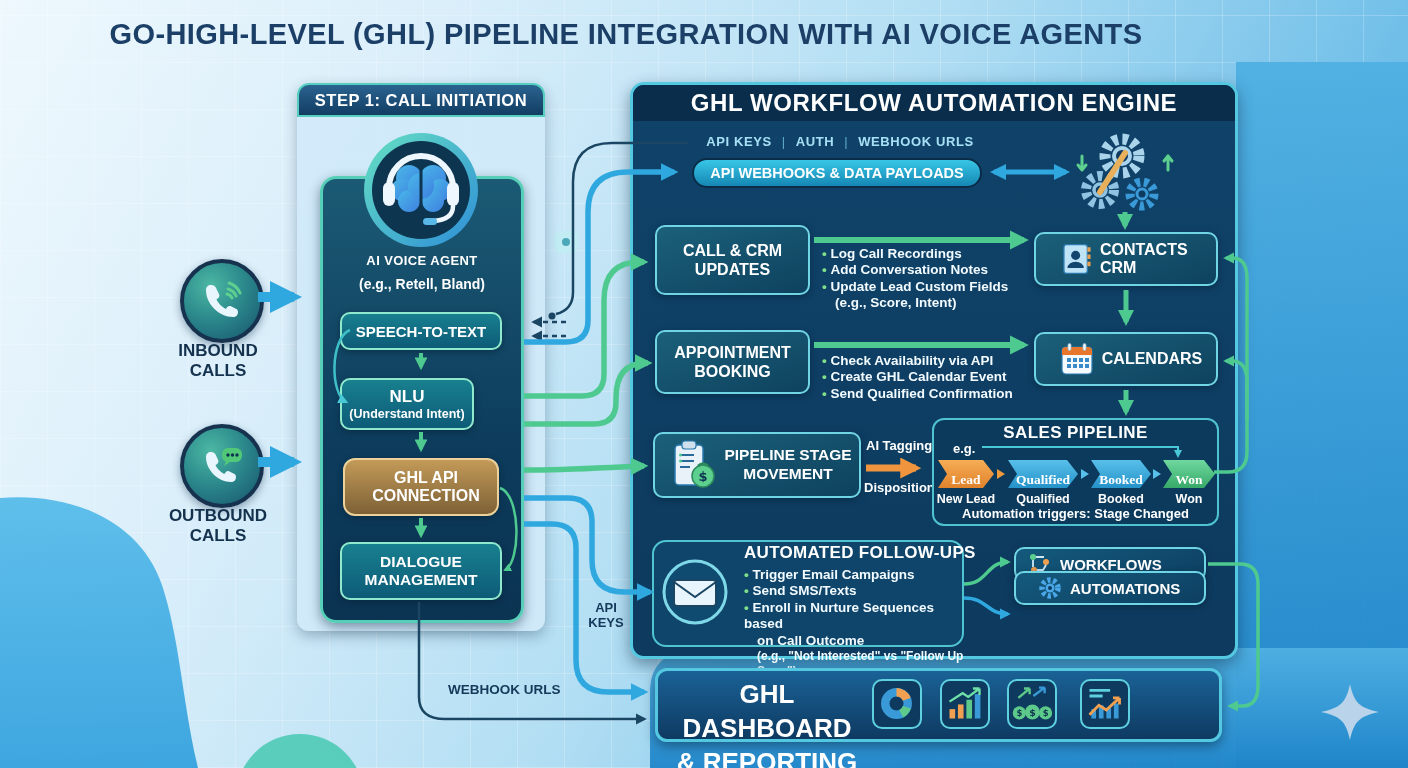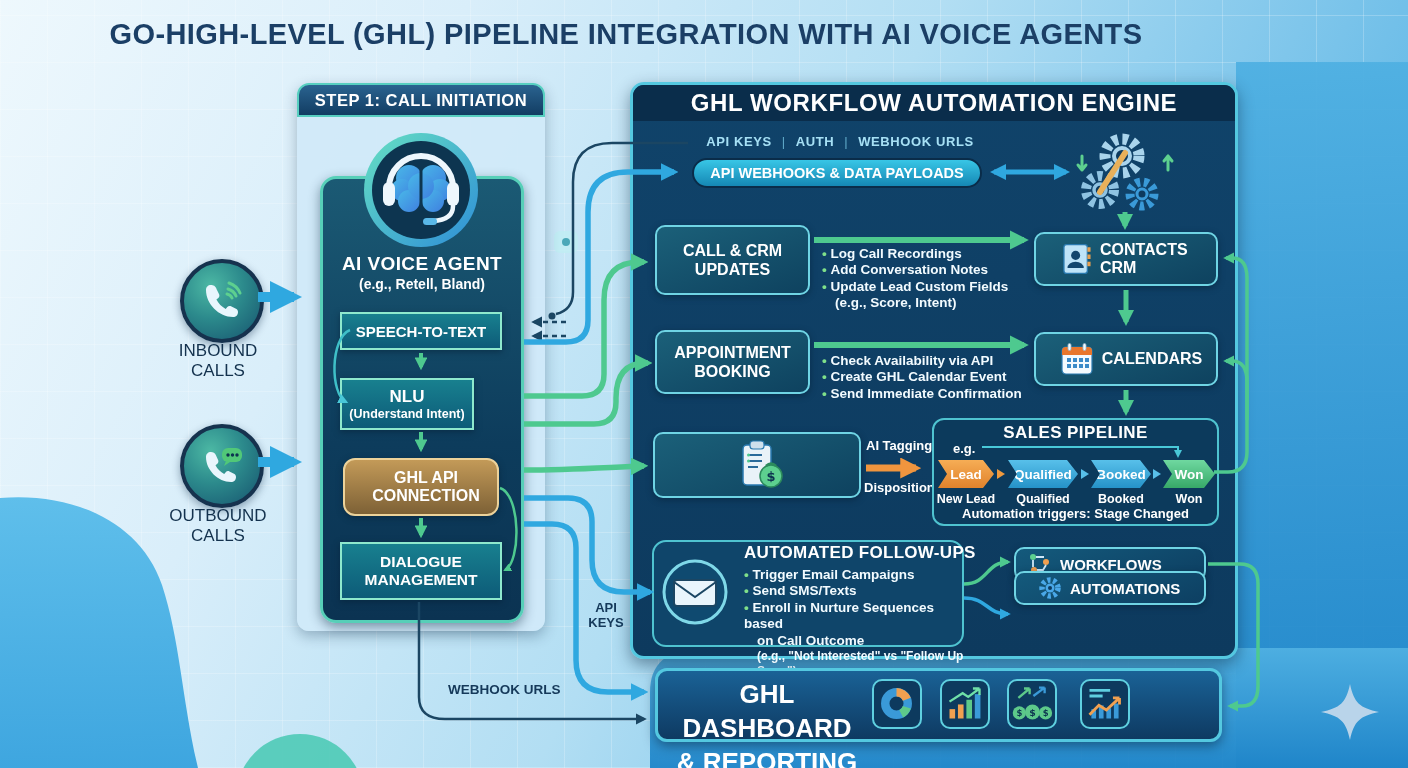--- a/index.html
+++ b/index.html
@@ -16,32 +16,32 @@
   .ctr{text-align:center;}
   .navytxt{color:#14324e;}
   .wh{color:#fff;}
 
   #title{left:0;top:18px;width:1252px;font-size:29px;font-weight:800;color:#1b3f66;letter-spacing:.4px;}
 
   
   .srccircle{width:76px;height:76px;border-radius:50%;border:4px solid #16324e;
     background:radial-gradient(circle at 35% 30%,#4cb8a4 0%,#2c8a8c 45%,#16536e 100%);
     box-shadow:0 3px 8px rgba(10,40,70,.4);display:flex;align-items:center;justify-content:center;}
-  .srclabel{font-size:17px;font-weight:400;line-height:1.15;}
+  .srclabel{font-size:17px;font-weight:700;line-height:1.15;}
 
   
   #step1{left:297px;top:83px;width:248px;height:548px;background:rgba(208,233,248,.92);
     border-radius:12px;box-shadow:0 5px 14px rgba(10,40,70,.30);}
   #step1-hd{left:297px;top:83px;width:248px;height:34px;background:linear-gradient(180deg,#2a6390,#123d63);
     border:2px solid #57cfc0;border-radius:12px 12px 0 0;box-sizing:border-box;
     display:flex;align-items:center;justify-content:center;font-size:16.5px;font-weight:800;color:#fff;letter-spacing:.5px;}
   #agentbox{left:320px;top:176px;width:204px;height:447px;border-radius:16px;
     background:linear-gradient(180deg,#1b5a74 0%,#0d3c5c 60%,#0b3352 100%);
     border:3px solid #57cfb8;box-sizing:border-box;box-shadow:0 4px 12px rgba(8,35,60,.45);}
-  .tealbox{border-radius:0;border:2.5px solid #8ee9cd;box-sizing:border-box;
+  .tealbox{border-radius:10px;border:2.5px solid #8ee9cd;box-sizing:border-box;
     background:linear-gradient(180deg,#18808f 0%,#0d5b78 100%);
     display:flex;flex-direction:column;align-items:center;justify-content:center;
     color:#fff;font-weight:800;box-shadow:0 2px 6px rgba(5,30,50,.5);}
   .goldbox{border-radius:12px;border:2.5px solid #ecd29a;box-sizing:border-box;
     background:linear-gradient(180deg,#c39a58 0%,#7d6136 100%);
     display:flex;align-items:center;justify-content:center;color:#fff;font-weight:800;
     box-shadow:0 2px 6px rgba(5,30,50,.5);padding-left:10px;}
 
   
   #engine{left:630px;top:82px;width:608px;height:577px;border-radius:14px;
@@ -60,23 +60,23 @@
     box-shadow:0 2px 6px rgba(5,30,50,.5);}
   .bullets{font-size:13.5px;color:#f2fbff;line-height:1.22;font-weight:600;}
   .bullets div::before{content:"• ";color:#7fe08a;font-weight:800;}
   .bullets div.cont{padding-left:13px;}
   .bullets div.cont::before{content:"";}
   .bullets div.small{font-size:12px;}
 
   
   #sales{left:932px;top:418px;width:287px;height:108px;border-radius:12px;background:#0c3a5c;
     border:2.5px solid #4fc3d0;box-sizing:border-box;}
-  .stage{position:absolute;height:28px;display:flex;align-items:center;justify-content:center;
+  .stage{position:absolute;height:28px;display:flex;align-items:flex-end;justify-content:center;
     color:#fff;font-weight:800;font-size:13.5px;
-    clip-path:polygon(0 0,calc(100% - 11px) 0,100% 50%,calc(100% - 11px) 100%,0 100%,9px 50%);}
+    clip-path:polygon(0 0,calc(100% - 11px) 0,100% 50%,calc(100% - 11px) 100%,0 100%,9px 50%);font-family:Liberation Serif, serif;}
   .stage-0{background:linear-gradient(180deg,#f6ad55,#e0822c);}
   .stage-1{background:linear-gradient(180deg,#58c0ea,#2592c8);}
   .stage-2{background:linear-gradient(180deg,#58c0ea,#2592c8);}
   .stage-3{background:linear-gradient(180deg,#6fd8a0,#37a968);}
   .stagesub{position:absolute;top:492px;color:#fff;font-weight:800;font-size:12.5px;text-align:center;}
   .miniarrow{position:absolute;top:469px;width:0;height:0;border-top:5px solid transparent;border-bottom:5px solid transparent;}
 
   
   #followups{left:652px;top:540px;width:312px;height:107px;border-radius:14px;background:#0f456a;
     border:2.5px solid #4fc3d0;box-sizing:border-box;}
@@ -170,21 +170,21 @@
     <circle cx="60" cy="56" r="13"></circle>
   </g>
   <path d="M60 40 V82" stroke="#0d3550" stroke-width="3"></path>
   <path d="M28 58 a32 32 0 0 1 64 0" stroke="#eef7fd" stroke-width="6" fill="none" stroke-linecap="round"></path>
   <rect x="22" y="52" width="12" height="24" rx="6" fill="#eef7fd"></rect>
   <rect x="86" y="52" width="12" height="24" rx="6" fill="#eef7fd"></rect>
   <path d="M92 76 q0 14 -20 15" stroke="#eef7fd" stroke-width="4.5" fill="none" stroke-linecap="round"></path>
   <rect x="62" y="88" width="14" height="7" rx="3.5" fill="#5ab8e8"></rect>
 </svg>
 
-<div class="abs ctr wh" style="left:320px;top:253px;width:204px;font-size:19px;font-weight:800;letter-spacing:.4px;">AI VOICE AGENT</div>
+<div class="abs ctr wh" style="left:320px;top:253px;width:204px;font-size:13px;font-weight:800;letter-spacing:.4px;">AI VOICE AGENT</div>
 <div class="abs ctr wh" style="left:320px;top:276px;width:204px;font-size:14px;font-weight:600;">(e.g., Retell, Bland)</div>
 
 <div class="abs tealbox" style="left:340px;top:312px;width:162px;height:38px;font-size:15px;">
     <span>SPEECH-TO-TEXT</span>
   </div>
 <div class="abs tealbox" style="left:340px;top:378px;width:134px;height:52px;">
   <span style="font-size:17px;">NLU</span>
   <span style="font-size:12.5px;font-weight:600;">(Understand Intent)</span>
 </div>
 <div class="abs goldbox ctr pre" style="left:343px;top:458px;width:156px;height:58px;font-size:16px;line-height:1.15;"><span>GHL API
@@ -231,21 +231,21 @@
     <path d="M5 28 a9 7 0 0 1 18 0 z" fill="#12466e"></path>
   </svg>
   <span>CONTACTS CRM</span>
 </div>
 
 <div class="abs ebox ctr pre" style="left:655px;top:330px;width:155px;height:64px;font-size:16px;line-height:1.2;"><span>APPOINTMENT
 BOOKING</span></div>
 <div class="abs bullets" style="left:822px;top:353px;width:230px;">
   <div>Check Availability via API</div>
   <div>Create GHL Calendar Event</div>
-  <div>Send Immediate Confirmation</div>
+  <div>Send Qualified Confirmation</div>
 </div>
 <div class="abs ebox" style="left:1034px;top:332px;width:184px;height:54px;font-size:16px;gap:8px;padding-left:10px;">
   <svg width="34" height="34" viewBox="0 0 34 34">
     <rect x="2" y="5" width="30" height="27" rx="4" fill="#f4fafe" stroke="#2a7ab0" stroke-width="1.2"></rect>
     <path d="M2 9 a4 4 0 0 1 4 -4 h22 a4 4 0 0 1 4 4 v4 H2z" fill="#e8762c"></path>
     <rect x="8" y="1.5" width="3" height="7" rx="1.5" fill="#f4fafe" stroke="#99b8cc" stroke-width=".8"></rect>
     <rect x="23" y="1.5" width="3" height="7" rx="1.5" fill="#f4fafe" stroke="#99b8cc" stroke-width=".8"></rect>
     <g fill="#3a8ac8">
       <rect x="7" y="16" width="4" height="4"></rect>
         <rect x="13" y="16" width="4" height="4"></rect>
@@ -264,20 +264,22 @@
   <svg width="44" height="50" viewBox="0 0 44 50">
     <rect x="3" y="5" width="28" height="40" rx="4" fill="#e9f2f8" stroke="#2a7ab0" stroke-width="1.5"></rect>
     <rect x="10" y="1" width="14" height="8" rx="3" fill="#cfe0ec" stroke="#2a7ab0" stroke-width="1.2"></rect>
     <path d="M8 15 h14 M8 21 h14 M8 27 h10" stroke="#2a6a9a" stroke-width="2"></path>
     <circle cx="8.5" cy="15" r="1.5" fill="#4ec98f"></circle>
       <circle cx="8.5" cy="21" r="1.5" fill="#4ec98f"></circle>
     <circle cx="31" cy="36" r="11" fill="#5dd08f" stroke="#2c8a5c" stroke-width="1.5"></circle>
     <path d="M26 26 q5 -5 10 0" stroke="#2c8a5c" stroke-width="2.5" fill="none"></path>
     <text x="31" y="41" text-anchor="middle" font-size="13" font-weight="bold" fill="#0d3550" font-family="DejaVu Sans">$</text>
   </svg>
+  <span class="ctr pre" style="font-size:15.5px;line-height:1.2;">PIPELINE STAGE
+MOVEMENT</span>
 </div>
 <div class="abs wh" style="left:866px;top:438px;font-size:13px;font-weight:700;">AI Tagging</div>
 <div class="abs wh" style="left:864px;top:480px;font-size:13px;font-weight:700;">Disposition</div>
 
 <div id="sales" class="abs"></div>
 <div class="abs ctr wh" style="left:932px;top:423px;width:287px;font-size:17px;font-weight:800;letter-spacing:.4px;">SALES PIPELINE</div>
 <div class="abs wh" style="left:953px;top:441px;font-size:13px;font-weight:800;">e.g.</div>
 
 <div class="stage stage-0" style="left:938px;top:460px;width:56px;">
     <span>Lead</span>

